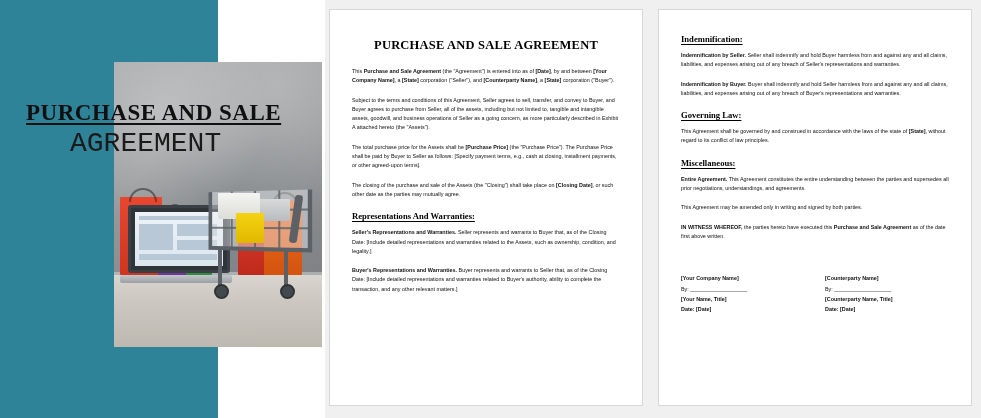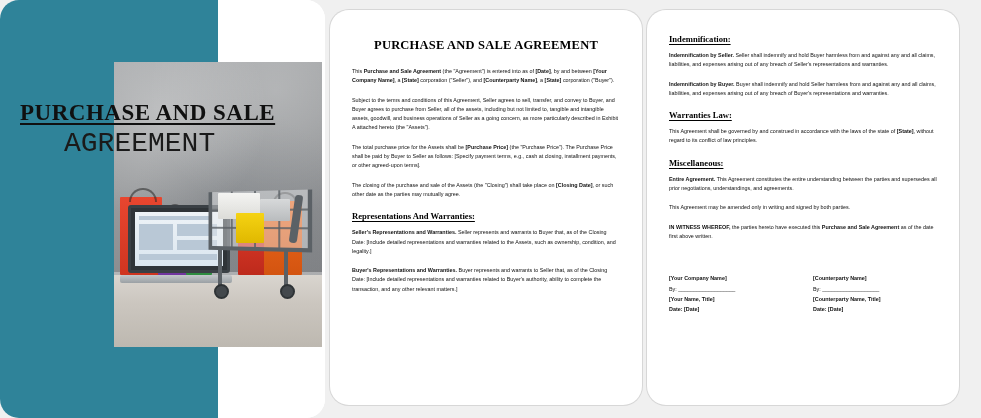--- a/index.html
+++ b/index.html
@@ -16,21 +16,20 @@
     gap: 0;
     width: 981px;
     height: 418px;
     align-items: flex-start;
   }
   .page {
     background: #ffffff;
     box-sizing: border-box;
     position: relative;
     overflow: hidden;
-    border-radius: 19px;
   }
   
   .page-cover {
     width: 325px;
     height: 418px;
     margin-left: 0;
     background: #ffffff;
     position: relative;
   }
   .cover-teal {
@@ -42,21 +41,21 @@
   }
   .cover-white-strip {
     position: absolute;
     left: 218px; top: 0;
     width: 107px;
     height: 418px;
     background: #ffffff;
   }
   .cover-title-wrap {
     position: absolute;
-    left: 20px;
+    left: 26px;
     top: 100px;
     width: 260px;
     z-index: 3;
   }
   .cover-title-line1 {
     font-family: "Liberation Serif", serif;
     font-weight: bold;
     font-size: 23px;
     letter-spacing: 0.5px;
     color: #101010;
@@ -277,26 +276,26 @@
 
     <p class="doc-p">The total purchase price for the Assets shall be <b>[Purchase Price]</b> (the "Purchase Price"). The Purchase Price shall be paid by Buyer to Seller as follows: [Specify payment terms, e.g., cash at closing, installment payments, or other agreed-upon terms].</p>
 
     <p class="doc-p">The closing of the purchase and sale of the Assets (the "Closing") shall take place on <b>[Closing Date]</b>, or such other date as the parties may mutually agree.</p>
 
     <div class="doc-h2">Representations And Warranties:</div>
     <p class="doc-p"><b>Seller's Representations and Warranties.</b> Seller represents and warrants to Buyer that, as of the Closing Date: [Include detailed representations and warranties related to the Assets, such as ownership, condition, and legality.]</p>
     <p class="doc-p"><b>Buyer's Representations and Warranties.</b> Buyer represents and warrants to Seller that, as of the Closing Date: [Include detailed representations and warranties related to Buyer's authority, ability to complete the transaction, and any other relevant matters.]</p>
   </div>
 
-  <div class="page page-doc" style="margin-left:5px;">
+  <div class="page page-doc" style="margin-left:17px;">
     <div class="doc-h2" style="margin-top:2px;">Indemnification:</div>
     <p class="doc-p"><b>Indemnification by Seller.</b> Seller shall indemnify and hold Buyer harmless from and against any and all claims, liabilities, and expenses arising out of any breach of Seller's representations and warranties.</p>
     <p class="doc-p"><b>Indemnification by Buyer.</b> Buyer shall indemnify and hold Seller harmless from and against any and all claims, liabilities, and expenses arising out of any breach of Buyer's representations and warranties.</p>
 
-    <div class="doc-h2">Warranties Law:</div>
+    <div class="doc-h2">Governing Law:</div>
     <p class="doc-p">This Agreement shall be governed by and construed in accordance with the laws of the state of <b>[State]</b>, without regard to its conflict of law principles.</p>
 
     <div class="doc-h2">Miscellaneous:</div>
     <p class="doc-p"><b>Entire Agreement.</b> This Agreement constitutes the entire understanding between the parties and supersedes all prior negotiations, understandings, and agreements.</p>
     <p class="doc-p">This Agreement may be amended only in writing and signed by both parties.</p>
     <p class="doc-p"><b>IN WITNESS WHEREOF,</b> the parties hereto have executed this <b>Purchase and Sale Agreement</b> as of the date first above written.</p>
 
     <div class="gap-1"></div>
 
     <div class="sig-block">

